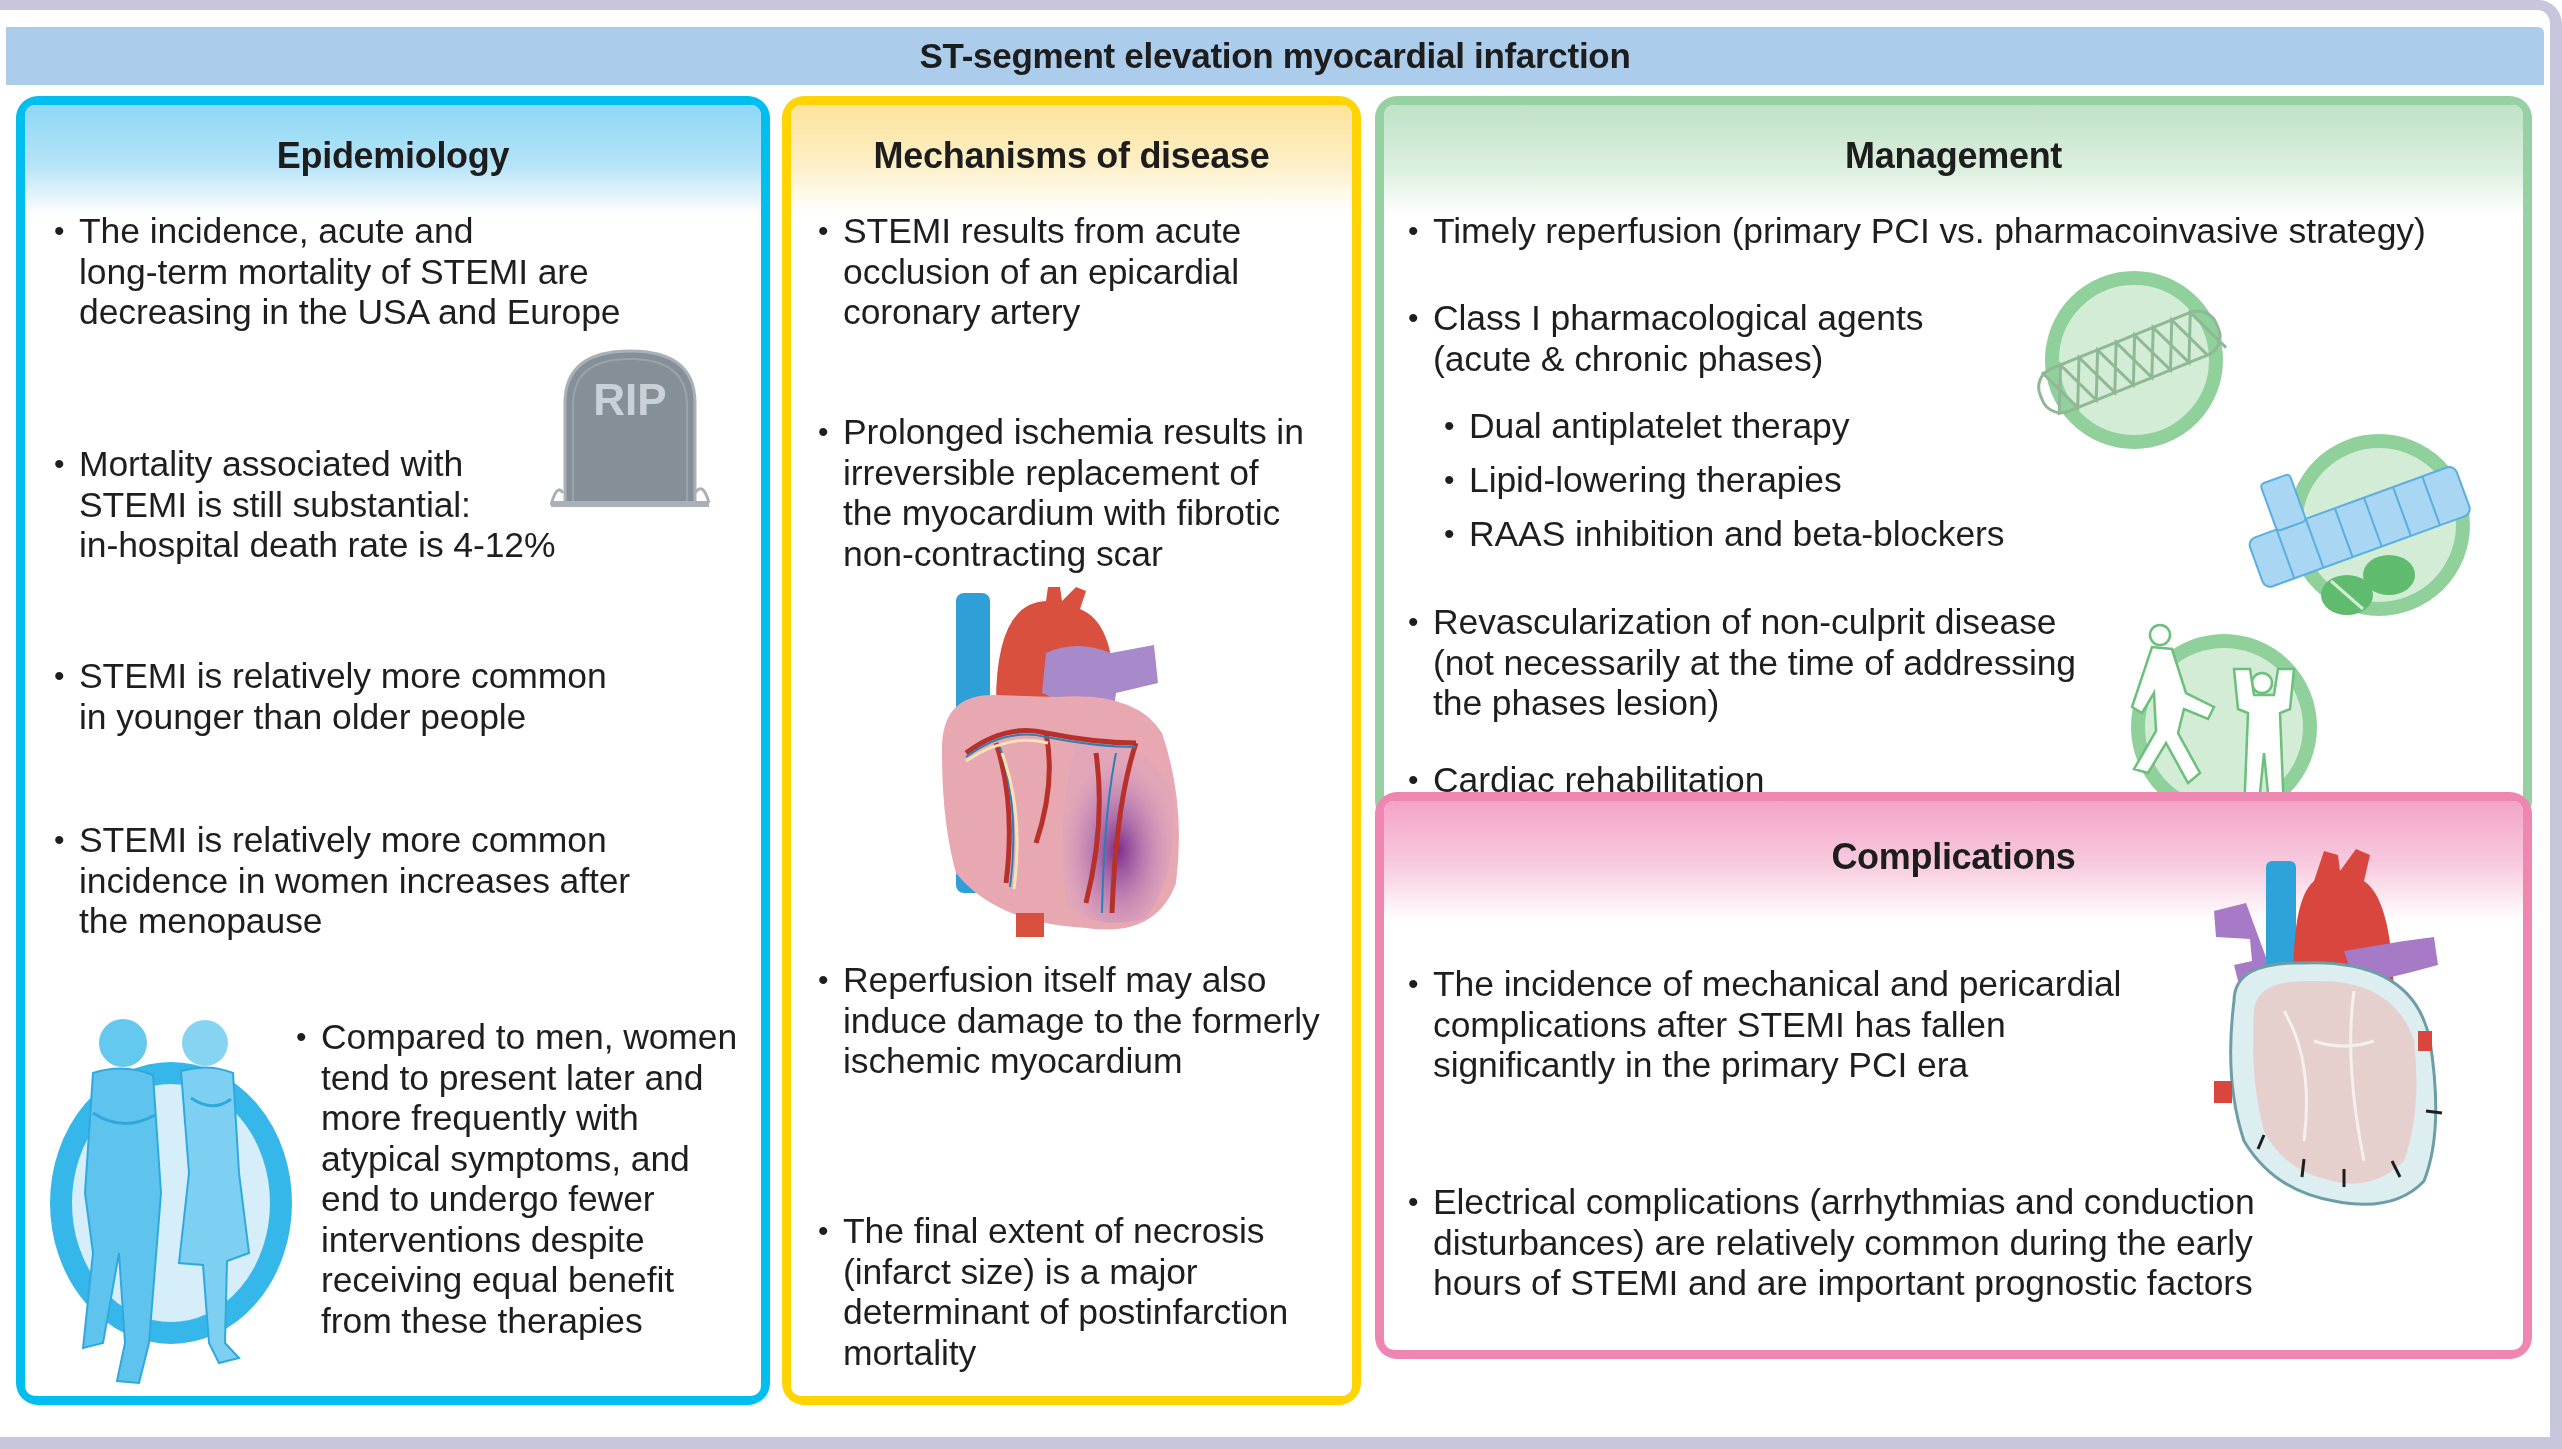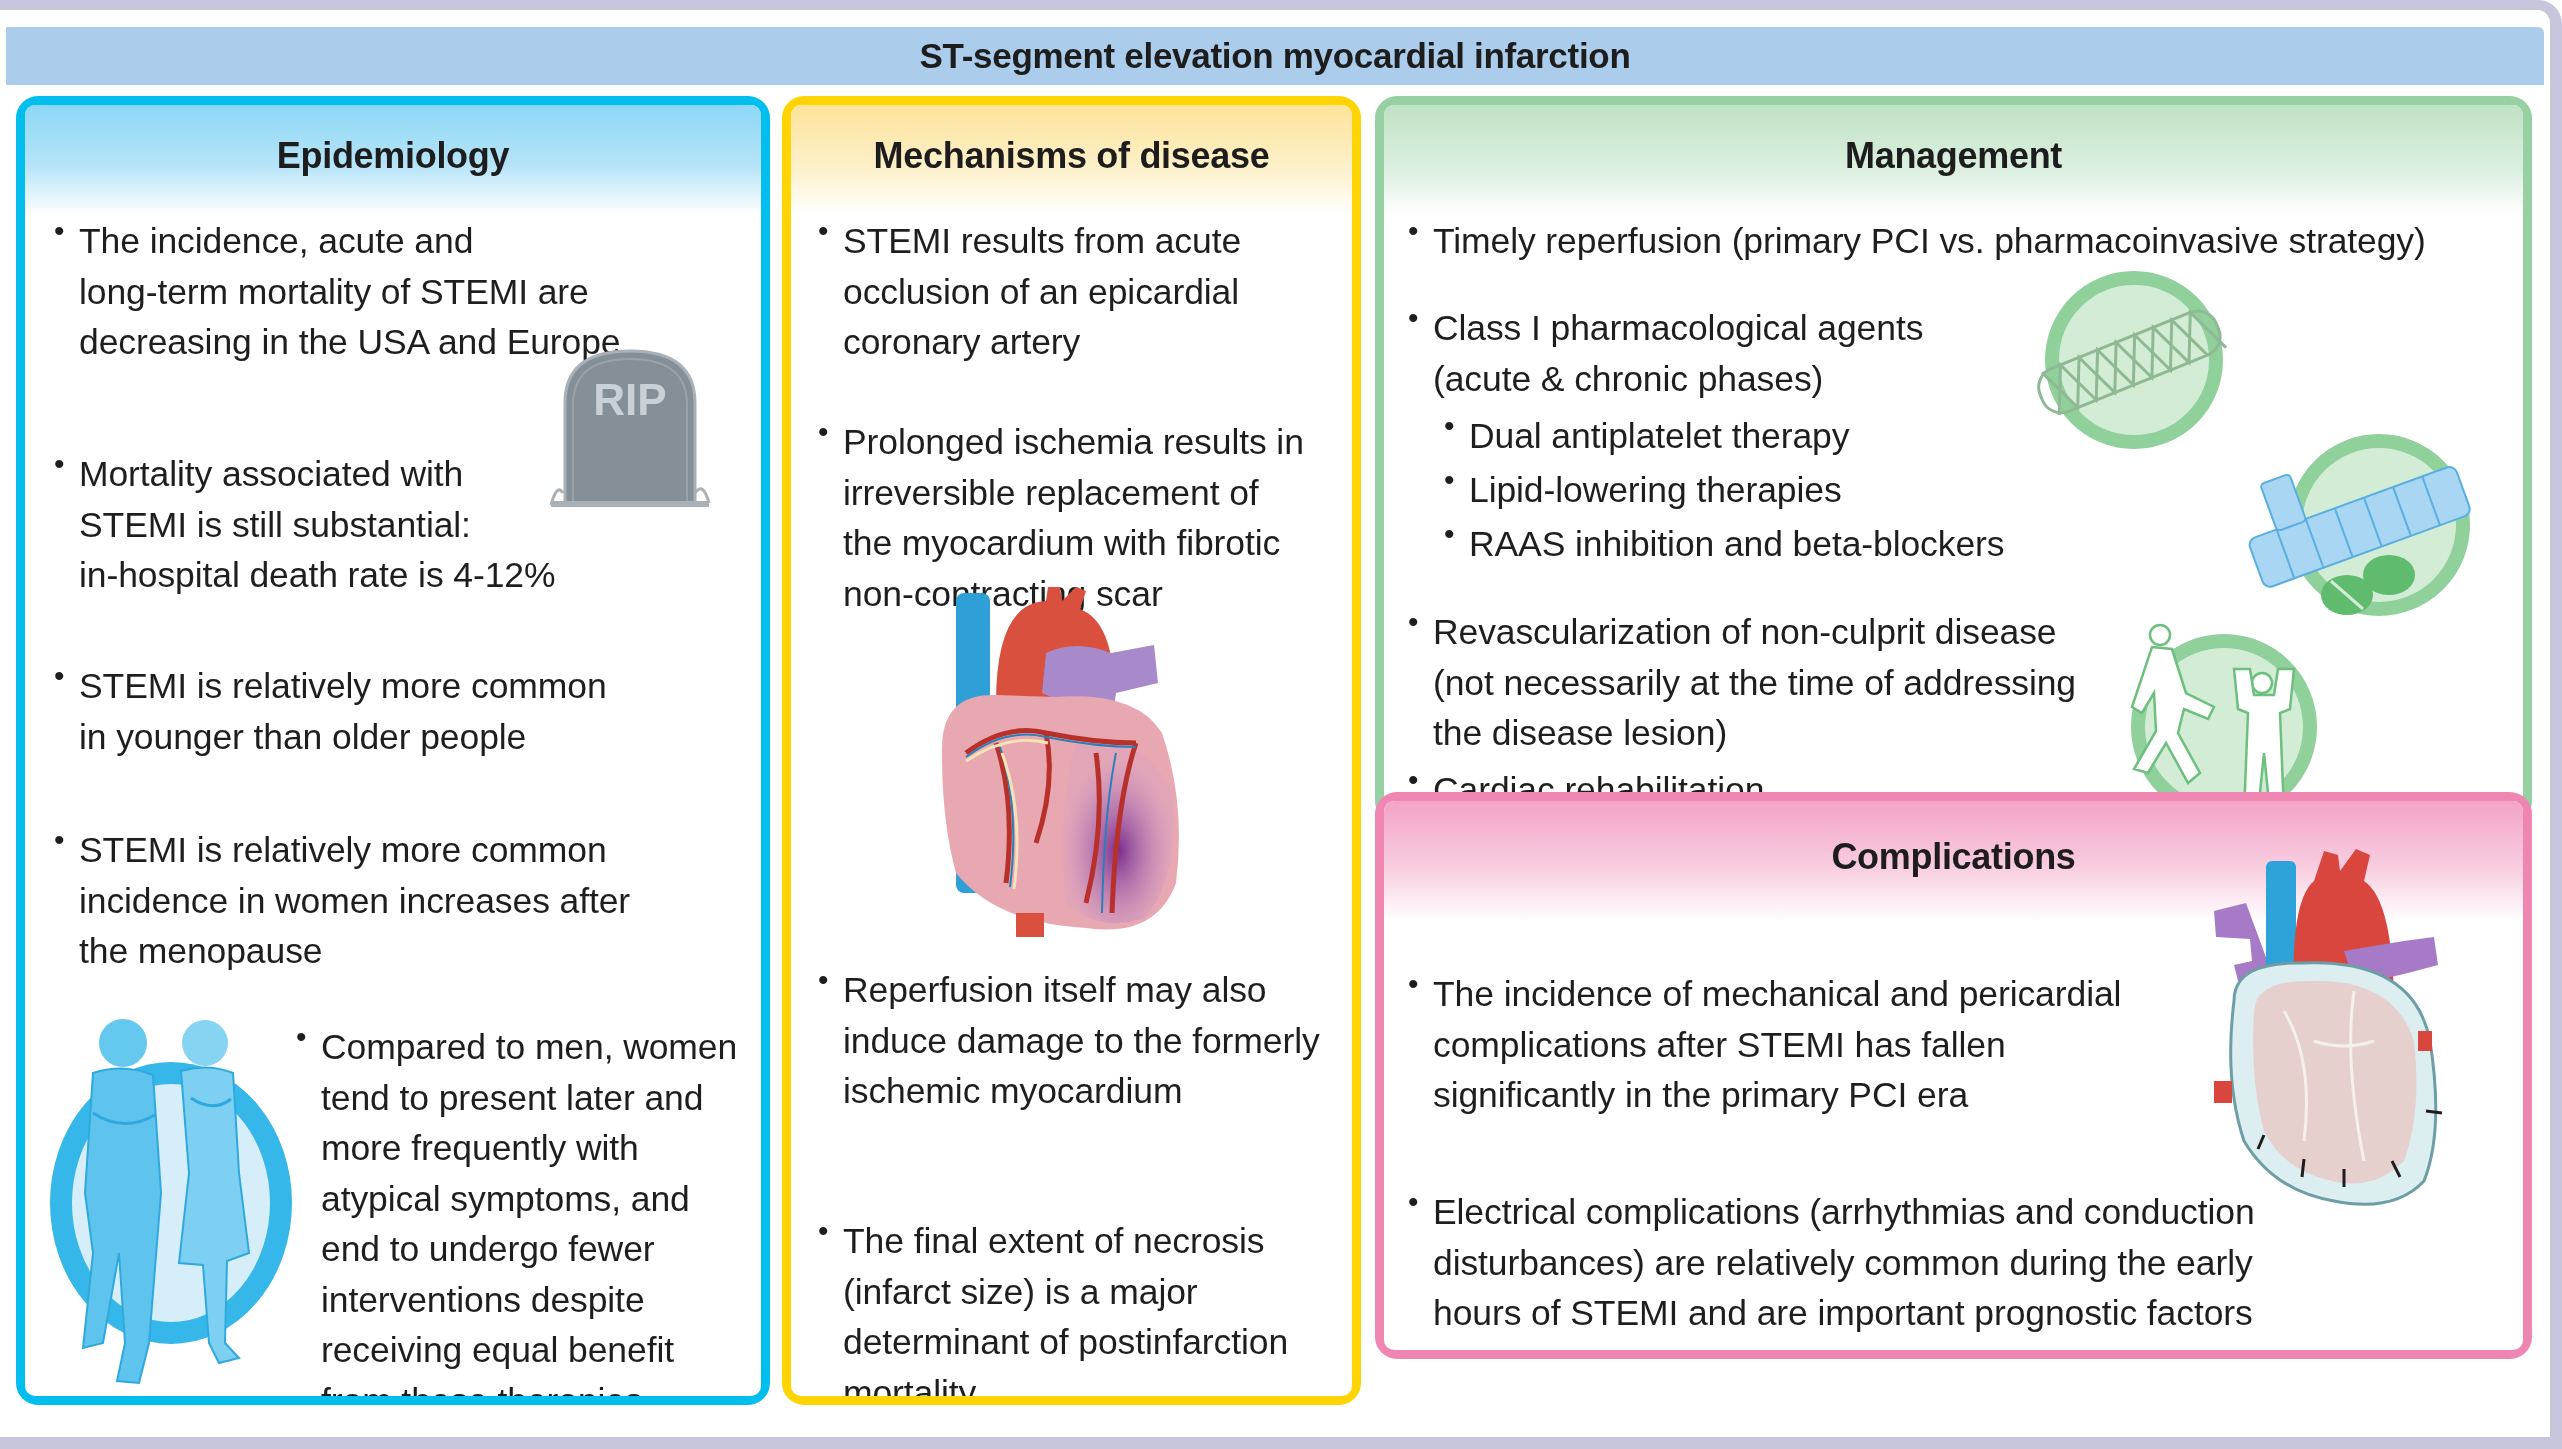--- a/index.html
+++ b/index.html
@@ -41,21 +41,21 @@
   .comp { left: 1375px; top: 792px; width: 1157px; height: 567px; background: #ef86b2; }
   .comp .hdr { background: linear-gradient(#f3a3c7 0%, #f8cde0 55%, #ffffff 100%); height: 120px; padding-top: 35px; }
 
   .bullet {
     position: absolute; font-size: 35.5px; line-height: 40.5px; color: #1e1e1e;
     padding-left: 25px; letter-spacing: -0.1px;
   }
   .bullet .dot {
     position: absolute; left: 0; top: 0; font-size: 30px; line-height: 40.5px;
   }
-  .bullet .line { display: block; white-space: nowrap; margin-top: 10px; }
+  .bullet .line { display: block; white-space: nowrap; }
 
   .illus { position: absolute; }
 </style>
 </head>
 <body>
 
 <div class="frame"></div>
 
 <div class="title-band">ST-segment elevation myocardial infarction</div>
 
@@ -194,21 +194,21 @@
         <span class="line">Lipid-lowering therapies</span>
       </div>
     <div class="bullet sub" style="left:60px; top:409px;">
         <span class="dot">•</span>
         <span class="line">RAAS inhibition and beta-blockers</span>
       </div>
     <div class="bullet" style="left:24px; top:497px;">
         <span class="dot">•</span>
         <span class="line">Revascularization of non-culprit disease</span>
         <span class="line">(not necessarily at the time of addressing</span>
-        <span class="line">the disease lesion)</span>
+        <span class="line">the phases lesion)</span>
       </div>
     <div class="bullet" style="left:24px; top:655px;">
         <span class="dot">•</span>
         <span class="line">Cardiac rehabilitation</span>
       </div>
 
     <svg class="illus" style="left:640px; top:160px;" width="210" height="190" viewBox="0 0 210 190">
       <circle cx="110" cy="95" r="78" fill="#d3ecd6"></circle>
       <circle cx="110" cy="95" r="82" fill="none" stroke="#8fd09b" stroke-width="14"></circle>
       <g transform="rotate(-22 110 95)" stroke="#8fb894" stroke-width="3" fill="none">

